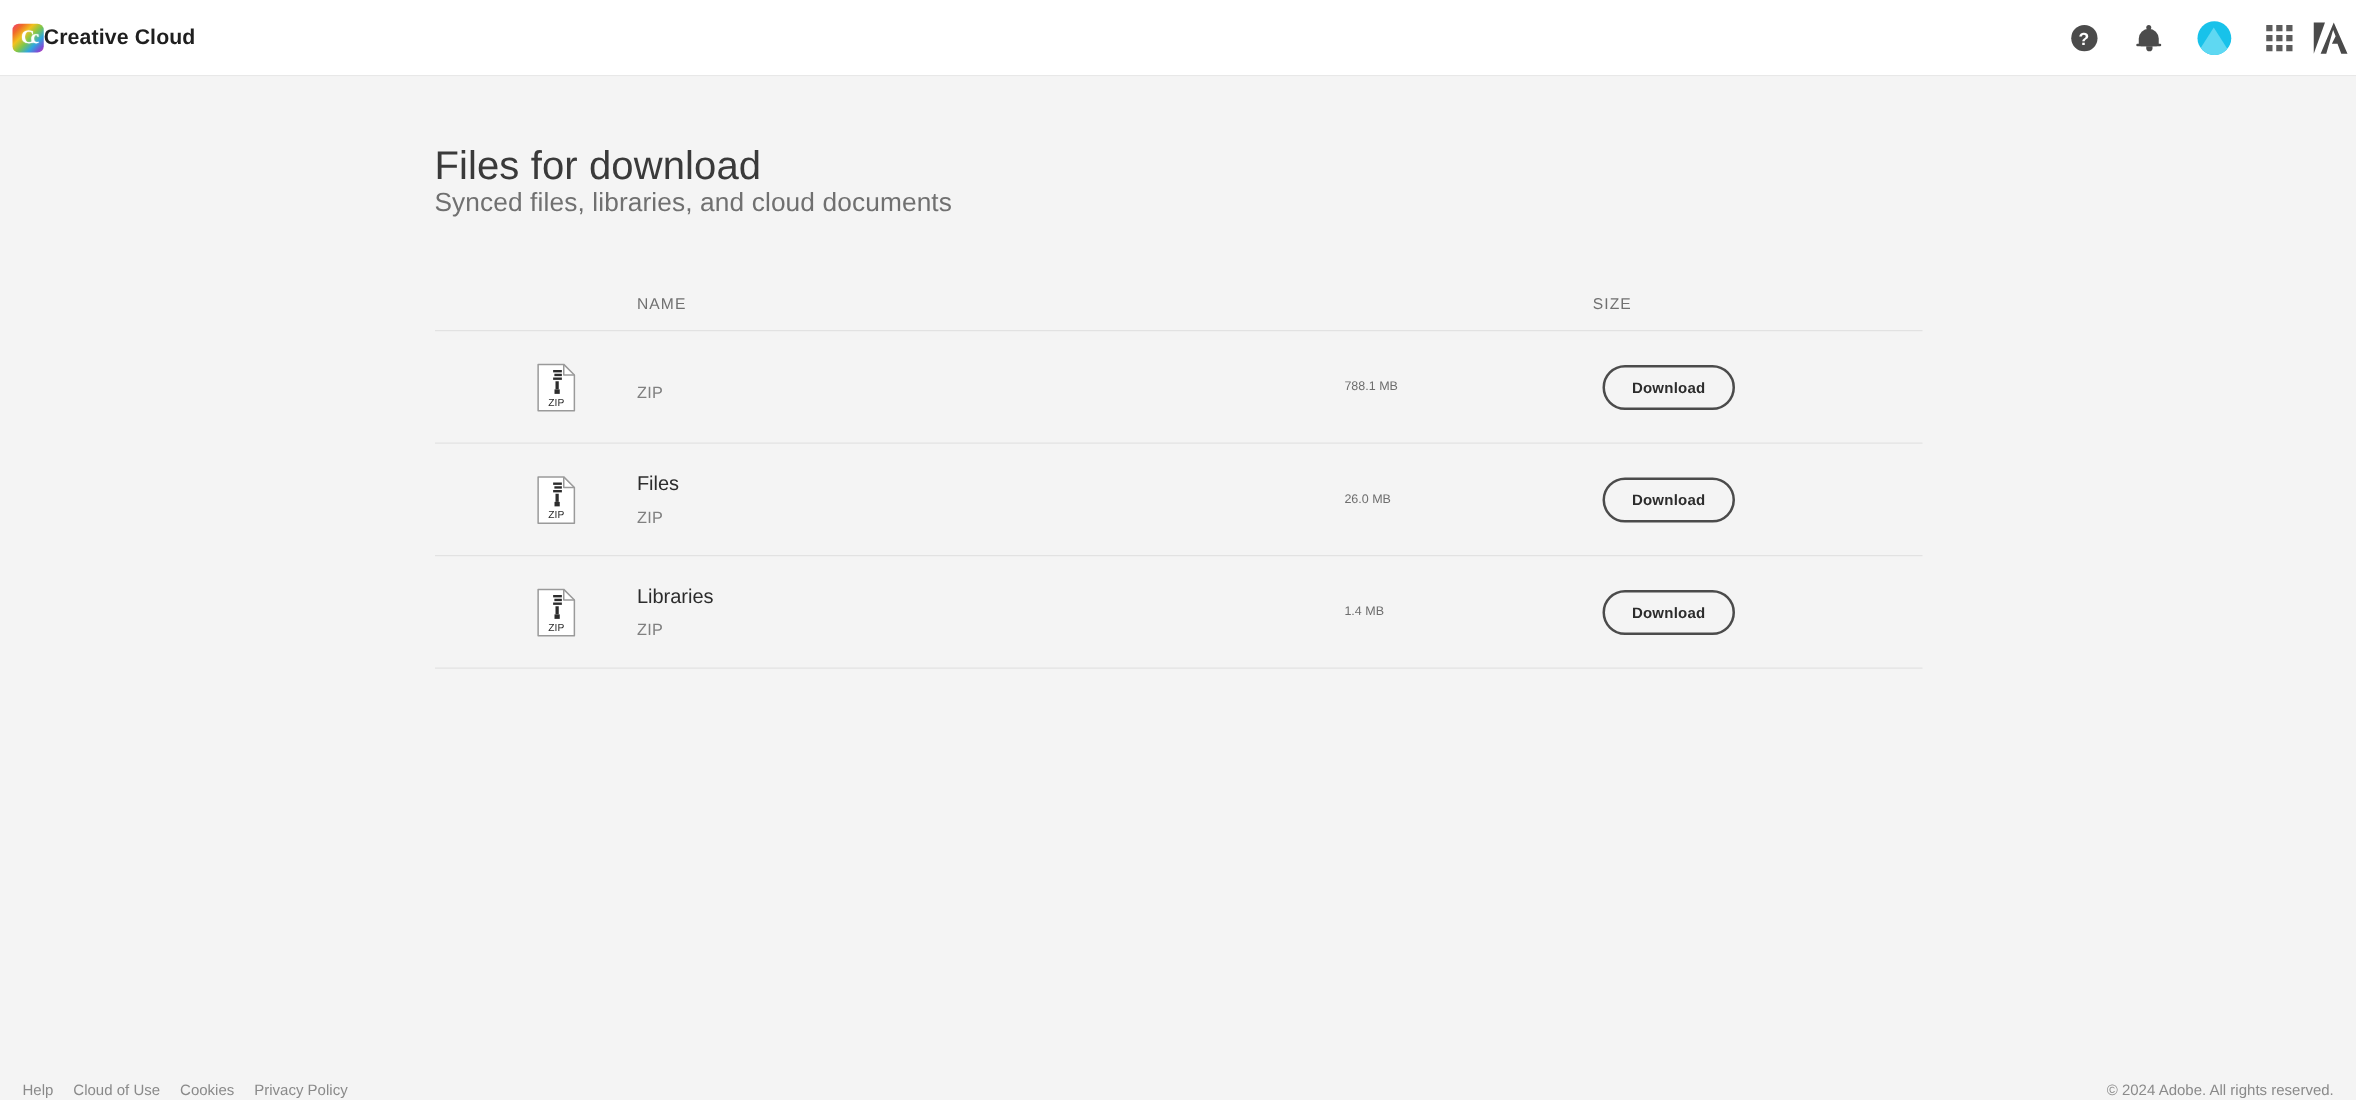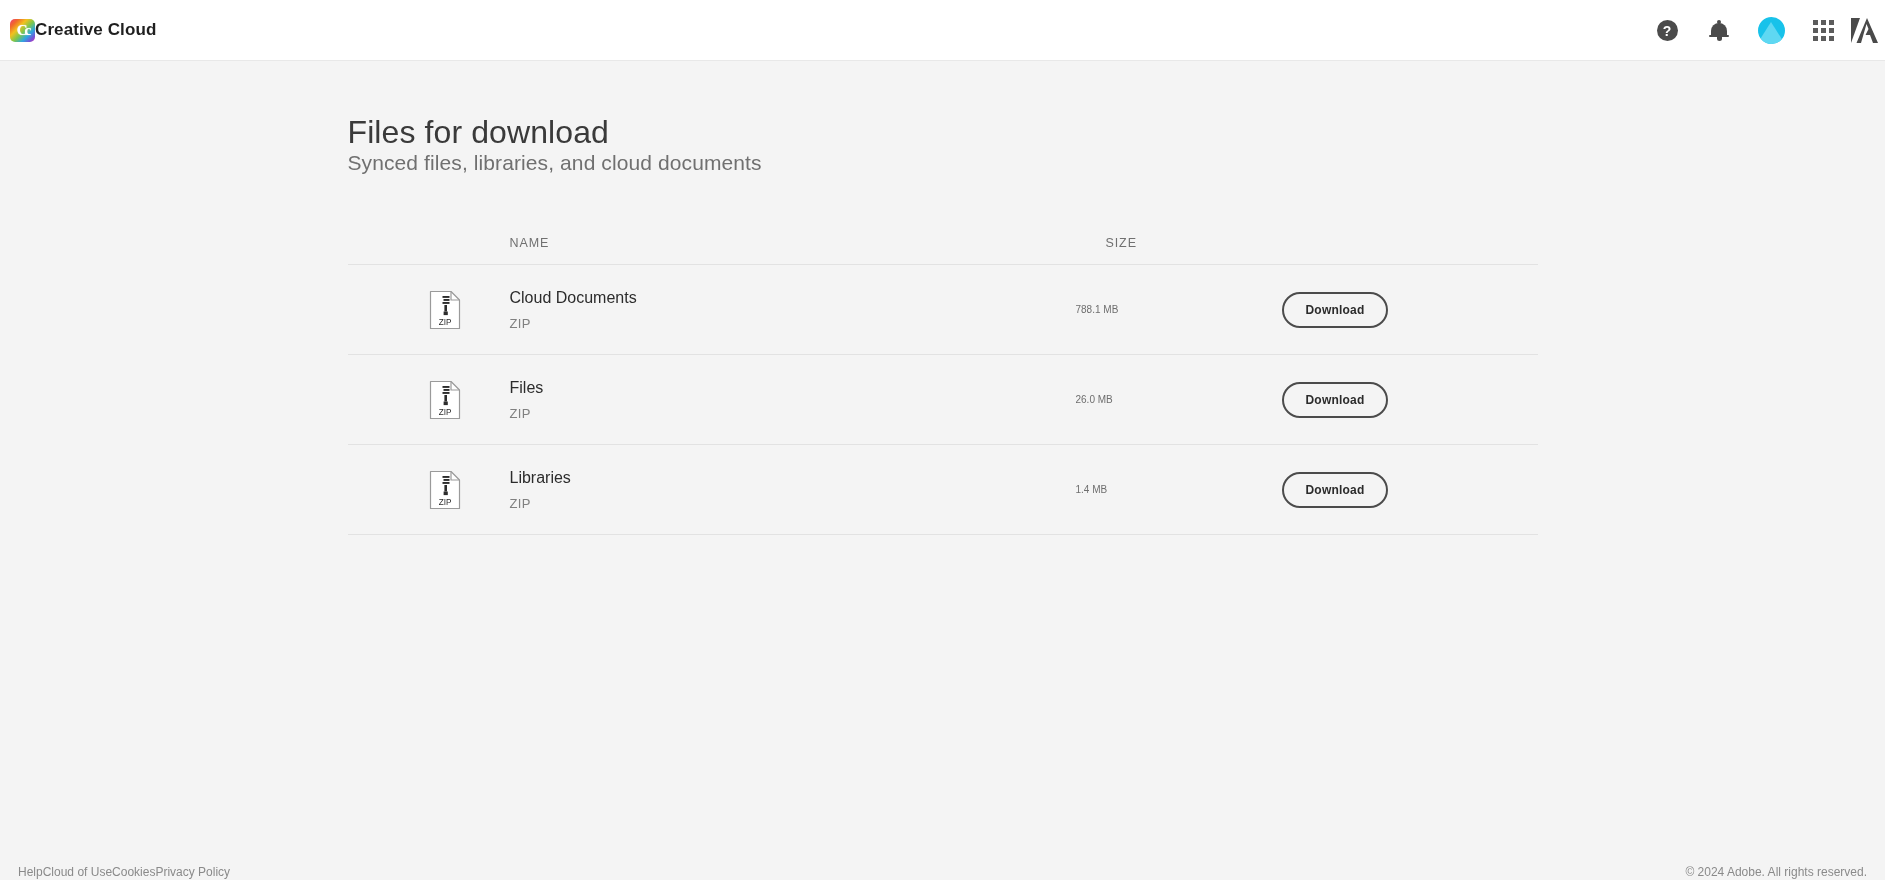--- a/index.html
+++ b/index.html
@@ -179,21 +179,21 @@
     padding-left: 162px;
     border-bottom: 1px solid #e2e2e2;
     gap: 30px;
   }
   .th {
     font-size: 12.5px;
     color: #707070;
     letter-spacing: 0.9px;
   }
   .th-name { width: 566px; flex: 0 0 auto; }
-  .th-size { width: 200px; flex: 0 0 auto; }
+  .th-size { width: 200px; flex: 0 0 auto; text-align: right; }
 
   .table-row {
     display: flex;
     align-items: center;
     height: 90px;
     border-bottom: 1px solid #e2e2e2;
     padding-left: 80px;
   }
 
   .cell-icon {
@@ -263,21 +263,21 @@
     right: 0;
     bottom: -7px;
     height: 30px;
     display: flex;
     align-items: center;
     padding: 0 18px;
     font-size: 12px;
     color: #8a8a8a;
     overflow: hidden;
   }
-  .footer-left { display: flex; }
+  .footer-left { display: flex; gap: 16px; }
   .footer-left span { white-space: nowrap; cursor: pointer; }
   .footer-right { margin-left: auto; white-space: nowrap; }
 </style>
 </head>
 <body>
 
 <div class="topbar">
   <div class="cc-logo">
     <span class="cc-glyph">Cc</span>
   </div>
@@ -354,21 +354,20 @@
               <rect x="14.5" y="7" width="7" height="1.9" fill="#2c2c2c"></rect>
               <rect x="15.5" y="10" width="6" height="1.9" fill="#2c2c2c"></rect>
               <rect x="14.5" y="13" width="7" height="1.9" fill="#2c2c2c"></rect>
               <rect x="16.4" y="16" width="2.6" height="6.5" fill="#2c2c2c"></rect>
               <rect x="15.6" y="22.5" width="4.2" height="3.6" fill="#2c2c2c"></rect>
               <text x="17" y="35.5" font-family="Liberation Sans, sans-serif" font-size="8.2" fill="#2c2c2c" text-anchor="middle">ZIP</text>
             </svg>
           </div>
         </div>
         <div class="cell-name">
-          <div class="file-name">Cloud Documents</div>
           <div class="file-type">ZIP</div>
         </div>
         <div class="cell-size">788.1 MB</div>
         <div class="cell-action">
           <button class="download-btn">Download</button>
         </div>
       </div>
 
       <div class="table-row">
         <div class="cell-icon">

